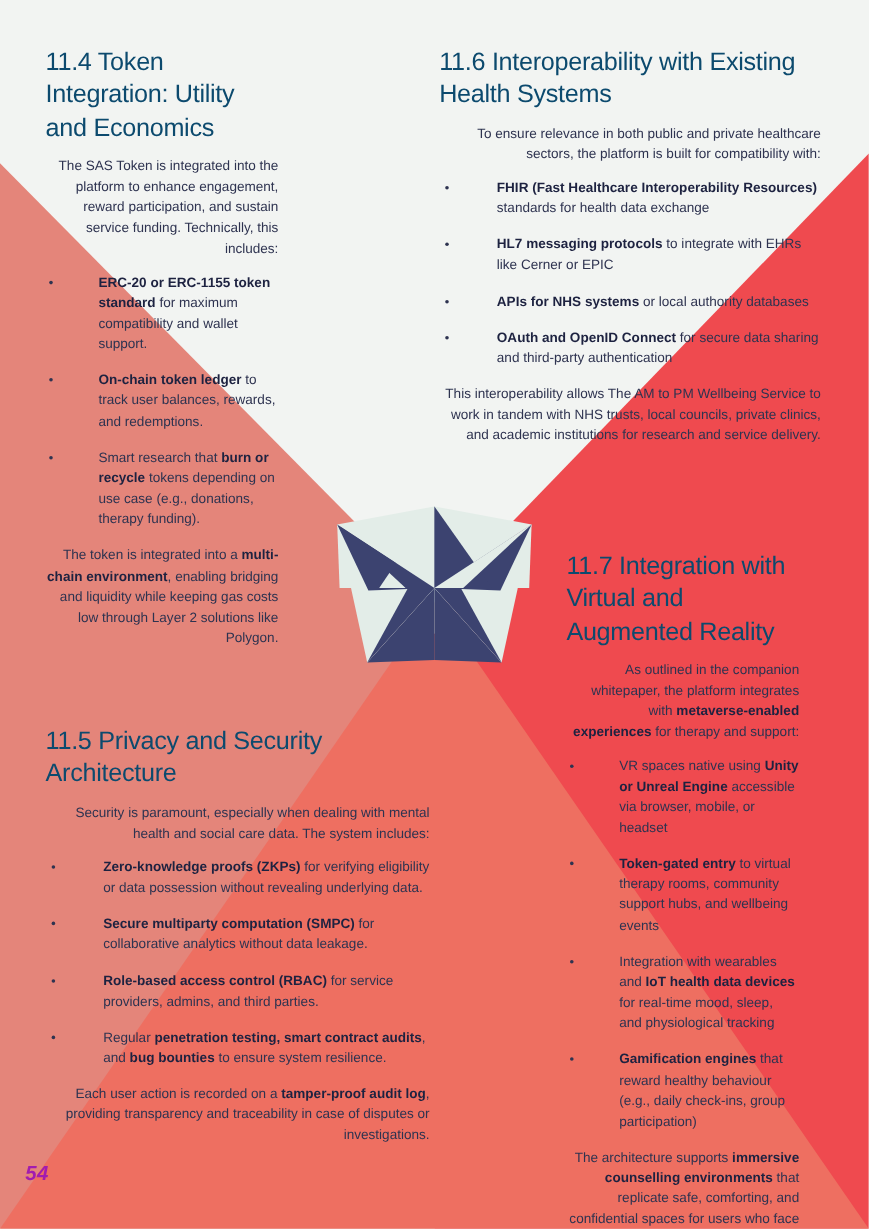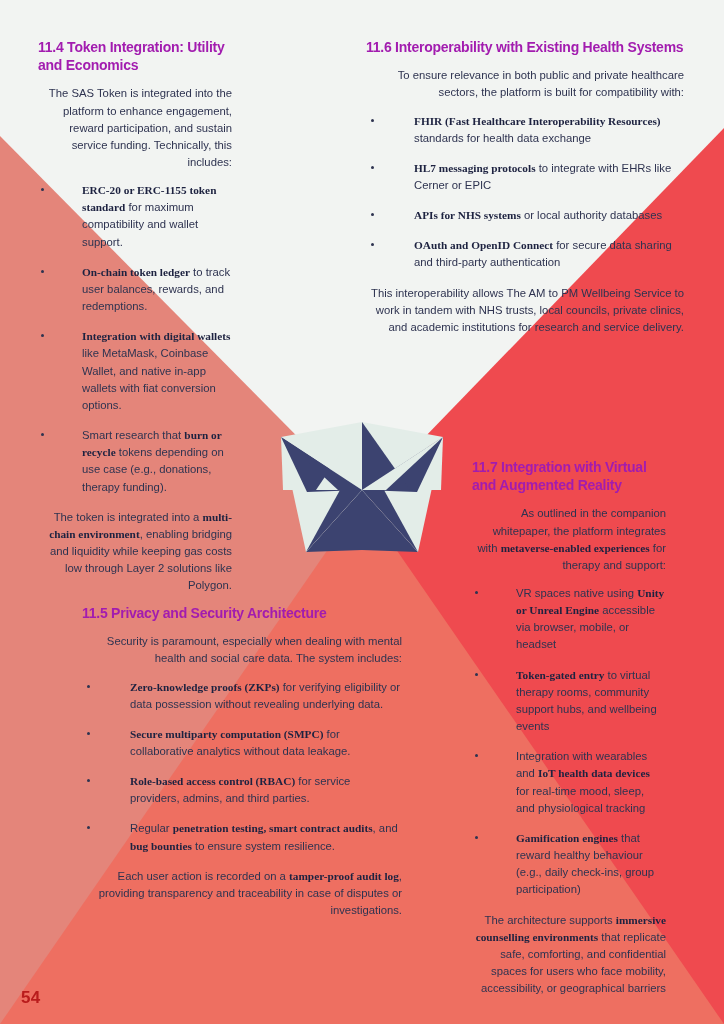--- a/index.html
+++ b/index.html
@@ -14,71 +14,72 @@
 
   
   #bg { position:absolute; inset:0; width:724px; height:1024px; z-index:0; }
 
   
   #content { position:absolute; inset:0; z-index:3; }
 
   .block { position:absolute; }
 
   h2.sec-title {
-    font-size:14px;
-    font-weight:bold;
+    font-size:21px;
+    font-weight:normal;
     line-height:1.30;
     letter-spacing:-0.25px;
-    color:#a21caf;
+    color:#0c4a6e;
     margin-bottom:11px;
   }
   p.para {
     font-size:11.3px;
     line-height:1.52;
     color:#2E3350;
     margin-bottom:11px;
     text-align:right;
   }
   p.para.tail { margin-top:3px; }
-  b, strong { font-weight:bold; color:#1D2240;font-family:Liberation Serif, serif; }
+  b, strong { font-weight:bold; color:#1D2240; }
 
   ul.blist { list-style:none; }
   ul.blist > li {
     position:relative;
     font-size:11.3px;
     line-height:1.52;
     color:#2E3350;
     padding-left:48px;
     margin-bottom:13px;
   }
   ul.blist > li .dot {
     position:absolute;
     left:5px; top:6px;
     width:3px; height:3px;
     background:#2E3350;
     border-radius:50%;
   }
 
   
   .col-narrow { width:194px; }
-  .col-mid    { width:320px;margin-left:44px; }
+  .col-mid    { width:320px; }
   .col-wide   { width:318px; }
 
   .col-narrow ul.blist > li { padding-left:44px; }
   .col-narrow ul.blist > li .dot { left:3px; }
 
   
   #page-num {
     position:absolute;
-    left:21px; bottom:16px;
+    left:21px; bottom:36px;
     font-size:17px;
     font-weight:bold;
-    color:#b91c1c;
+    color:#a21caf;
     letter-spacing:0.3px;
     z-index:4;
+    font-style:italic;
   }
 </style>
 </head>
 <body>
 
 <svg id="bg" viewBox="0 0 724 1024" preserveAspectRatio="none">
 
   <rect x="0" y="0" width="724" height="1024" fill="#F2F4F2"></rect>
 
   <polygon points="0,136 362,502 362,1024 0,1024" fill="#E4857A"></polygon>
@@ -132,24 +133,20 @@
       <li>
         <span class="dot"></span>
         <b>ERC-20 or ERC-1155 token standard</b><span> for maximum compatibility and wallet support.</span>
       </li>
       <li>
         <span class="dot"></span>
         <b>On-chain token ledger</b><span> to track user balances, rewards, and redemptions.</span>
       </li>
       <li>
         <span class="dot"></span>
-        <b>Integration with digital wallets</b><span> like MetaMask, Coinbase Wallet, and native in-app wallets with fiat conversion options.</span>
-      </li>
-      <li>
-        <span class="dot"></span>
         <span>Smart research that </span><b>burn or recycle</b><span> tokens depending on use case (e.g., donations, therapy funding).</span>
       </li>
     </ul>
     <p class="para tail">
       <span>The token is integrated into a </span><b>multi-chain environment</b><span>, enabling bridging and liquidity while keeping gas costs low through Layer 2 solutions like Polygon.</span>
     </p>
   </div>
 
   <div class="block col-mid" style="left:38px; top:604px;">
     <h2 class="sec-title">11.5 Privacy and Security Architecture</h2>

